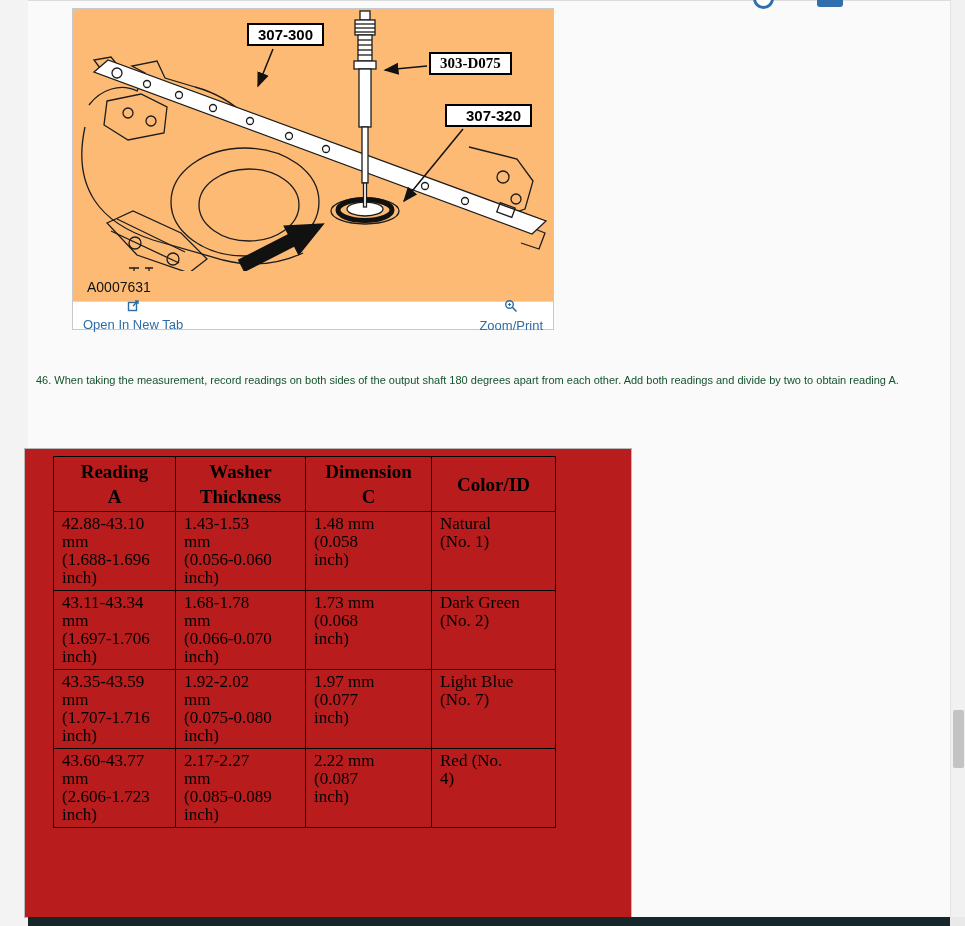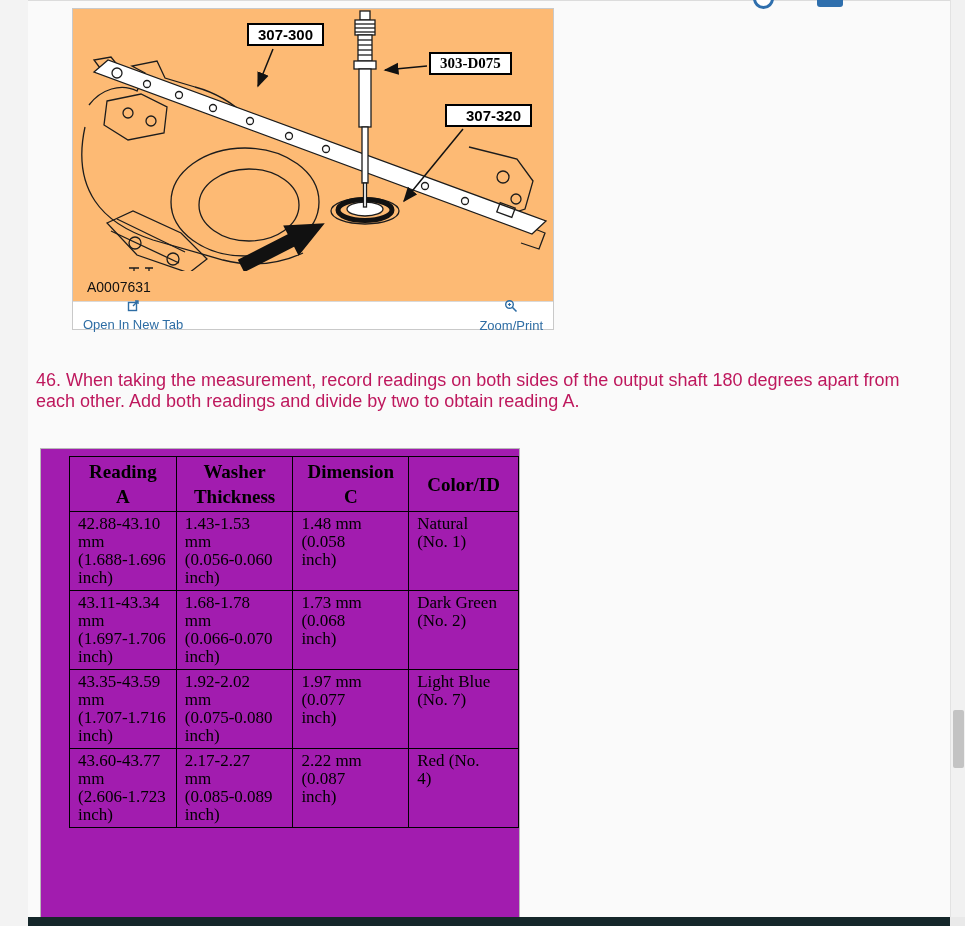--- a/index.html
+++ b/index.html
@@ -21,24 +21,24 @@
   .diagram { display:block; width:480px; height:262px; }
   .callout { position:absolute; background:#fff; border:2px solid #000; font-weight:bold; font-size:15px; padding:1px 9px; white-space:nowrap; }
   .callout-1 { left:174px; top:14px; }
   .callout-2 { left:356px; top:43px;font-family:Liberation Serif, serif; }
   .callout-3 { left:372px; top:95px;padding-left:19px; }
   .figure-id { margin:8px 0 0 14px; font-size:14px; color:#111; }
   .figure-footer { position:absolute; left:0; right:0; bottom:0; height:28px; border-top:1px solid #d9d9d9; display:flex; align-items:center; justify-content:space-between; padding:0 10px; background:#fff; }
   .link { color:#2e6da4; font-size:13px; text-decoration:none; display:flex; align-items:center; gap:5px; cursor:pointer;flex-direction:column; }
 
   
-  .step-text { position:absolute; left:36px; top:370px; width:878px; font-size:18px; line-height:21px; color:#be185d; }
-
-  
-  .table-panel { position:absolute; left:40px; top:448px; width:480px; height:470px; background:#a21caf; border:1px solid #b8b8b8; overflow:hidden; }
+  .step-text { position:absolute; left:36px; top:370px; width:878px; font-size:11px; line-height:21px; color:#14532d; }
+
+  
+  .table-panel { position:absolute; left:24px; top:448px; width:608px; height:470px; background:#b91c1c; border:1px solid #b8b8b8; overflow:hidden; }
   .spec-table { border-collapse:collapse; margin:7px 0 0 28px; font-family:"Liberation Serif", serif; color:#000; table-layout:fixed; }
   .spec-table th, .spec-table td { border:1px solid #000; white-space:pre-line; }
   .spec-table th { font-size:19px; font-weight:bold; text-align:center; vertical-align:middle; padding:2px 4px; line-height:25px; }
   .spec-table td { font-size:17px; text-align:left; vertical-align:top; padding:3px 8px; line-height:18px; }
 
   
   .scrollbar { position:absolute; right:0; top:0; width:15px; height:926px; background:#f1f1f1; border-left:1px solid #e2e2e2; }
   .scroll-thumb { position:absolute; left:2px; width:11px; top:710px; height:58px; background:#c3c3c3; border-radius:2px; }
   .bottom-bar { position:absolute; left:28px; right:15px; bottom:0; height:9px; background:#15272a; }
   .scroll-corner { position:absolute; right:0; bottom:0; width:15px; height:9px; background:#e9e9e9; }

